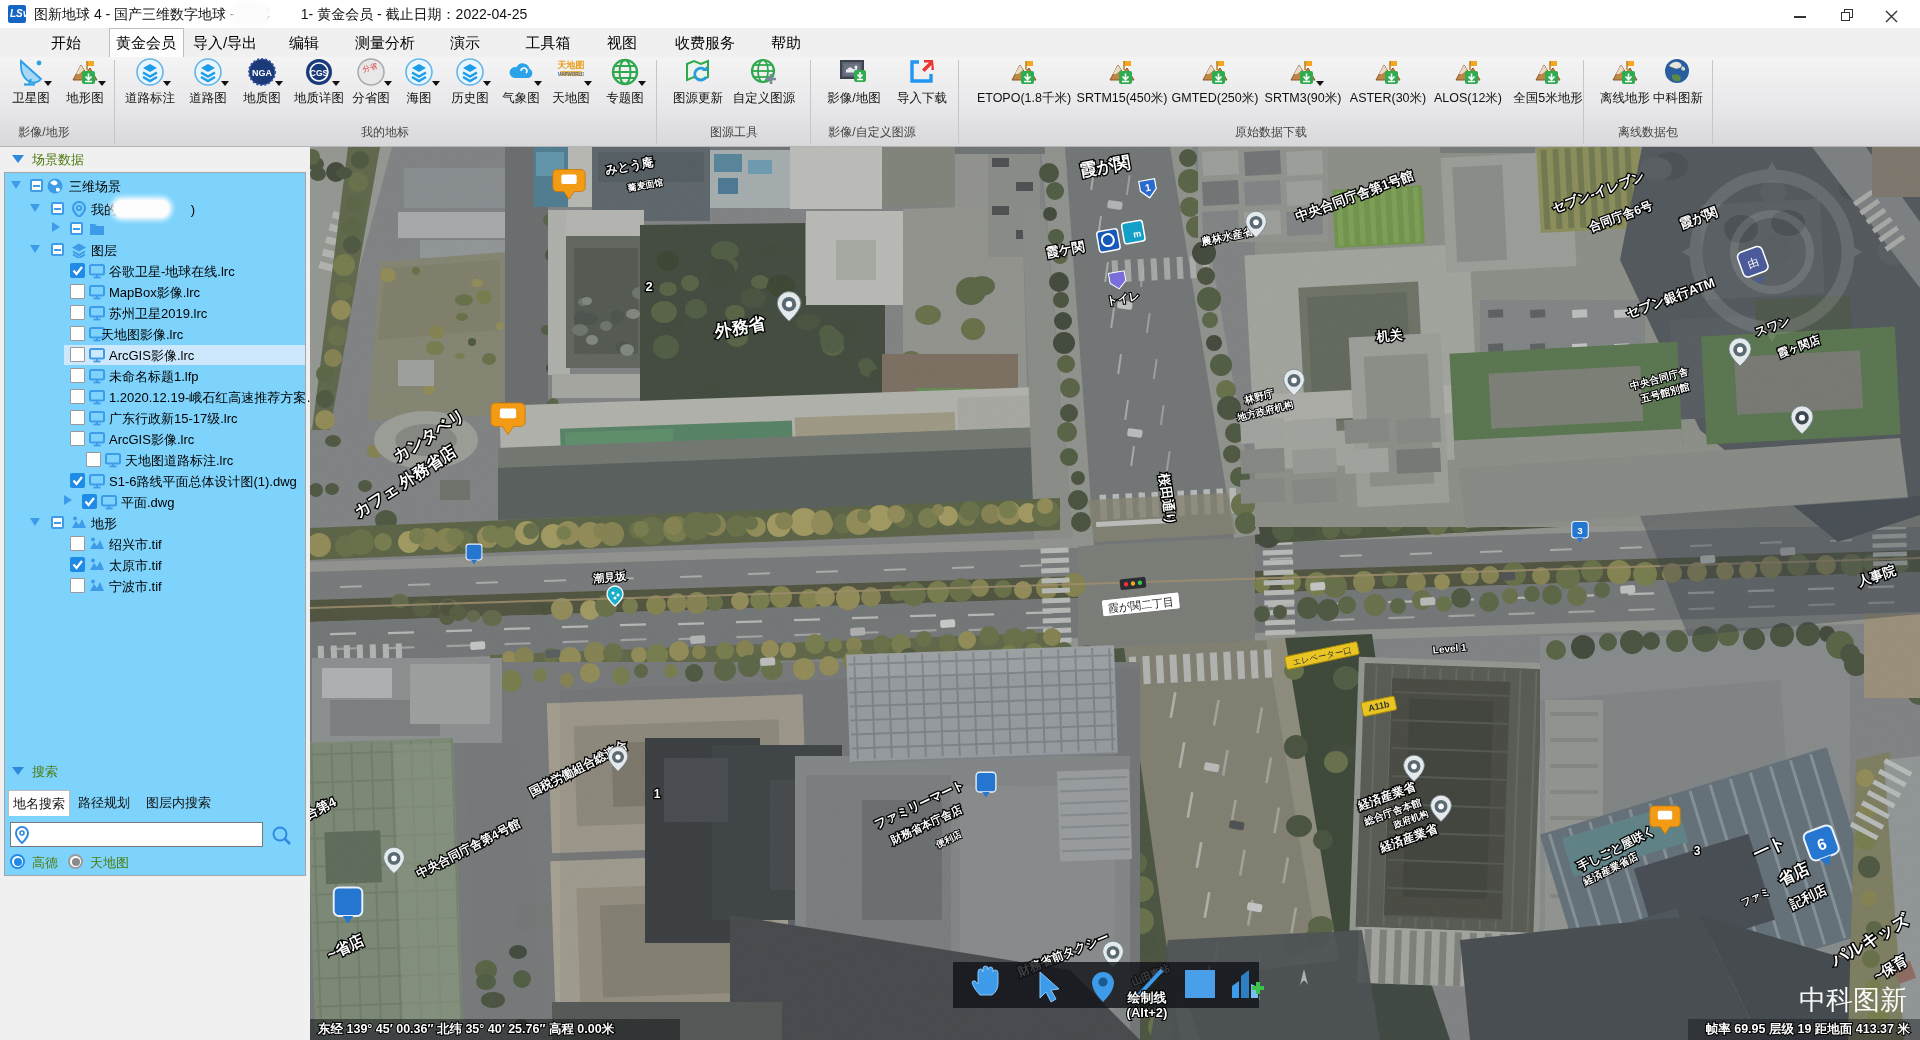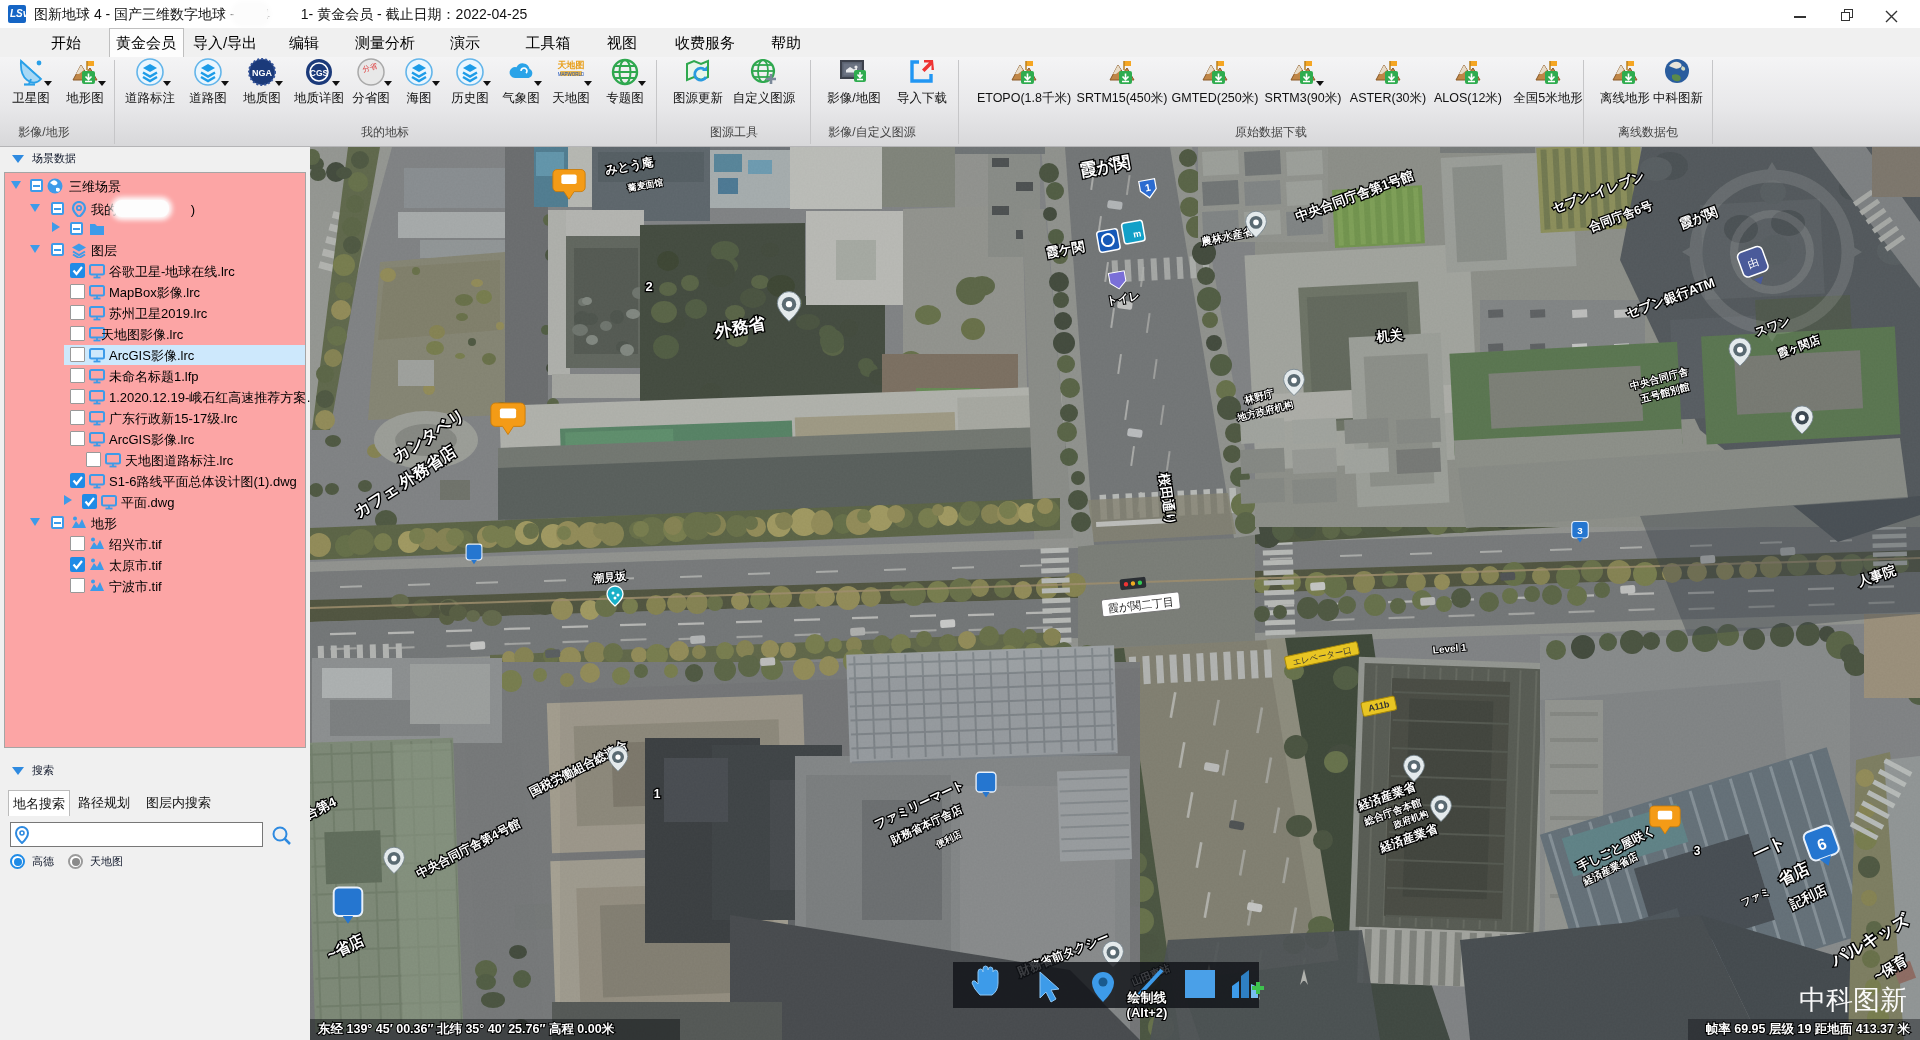--- a/index.html
+++ b/index.html
@@ -11,22 +11,22 @@
 #menubar{position:absolute;left:0;top:28px;width:1920px;height:29px;background:#f0f0f0}
 .mtab{position:absolute;top:0;height:29px;line-height:29px;font-size:15px;color:#000;transform:translateX(-50%)}
 #activetab{position:absolute;left:109px;top:0;width:75px;height:29px;background:#fdfdfd;border:1px solid #bfbfbf;border-bottom:none}
 #ribbon{position:absolute;left:0;top:57px;width:1920px;height:90px;background:linear-gradient(#f4f4f5,#e8e8ea 55%,#d8d8da);border-bottom:1px solid #b5b5b7}
 .rsep{position:absolute;top:3px;height:84px;width:1px;background:#c6c6c8}
 .ritem{position:absolute;top:33px;transform:translateX(-50%);font-size:12.5px;color:#111;white-space:nowrap}
 .rgroup{position:absolute;top:67px;transform:translateX(-50%);font-size:12px;color:#444;white-space:nowrap}
 .ricon{position:absolute;transform:translateX(-50%)}
 .rdrop{position:absolute;top:24px;width:0;height:0;border-left:4px solid transparent;border-right:4px solid transparent;border-top:5px solid #111}
 #sidebar{position:absolute;left:0;top:147px;width:310px;height:893px;background:#f0f0f0}
-#treepanel{position:absolute;left:4px;top:25px;width:302px;height:576px;background:#fca5a5;border:1px solid #a5a5a5}
-.shead{position:absolute;font-size:11px;color:#0f172a}
+#treepanel{position:absolute;left:4px;top:25px;width:302px;height:704px;background:#7dd3fc;border:1px solid #a5a5a5}
+.shead{position:absolute;font-size:13px;color:#4d7c0f}
 .htri{position:absolute;width:0;height:0;border-left:6px solid transparent;border-right:6px solid transparent;border-top:8px solid #2e8ae0}
 .trow{position:absolute;height:21px;font-size:13px;color:#000;white-space:nowrap}
 .exp{position:absolute;top:5px;width:0;height:0}
 .expd{border-left:5.5px solid transparent;border-right:5.5px solid transparent;border-top:8px solid #3d9be9}
 .expr{border-top:5.5px solid transparent;border-bottom:5.5px solid transparent;border-left:8px solid #3d9be9}
 .tbox{position:absolute;top:3px;width:13px;height:13px;border:2px solid #3d9be9;border-radius:2px;background:#fff}
 .tbox i{position:absolute;left:1px;top:3.5px;width:7px;height:2px;background:#3d9be9}
 .cbc{position:absolute;top:2px;width:15px;height:15px;background:#1f8be6;border-radius:2px}
 .cbu{position:absolute;top:2px;width:15px;height:15px;background:#fff;border:1px solid #999;border-radius:1px}
 .ticon{position:absolute;top:2px}

